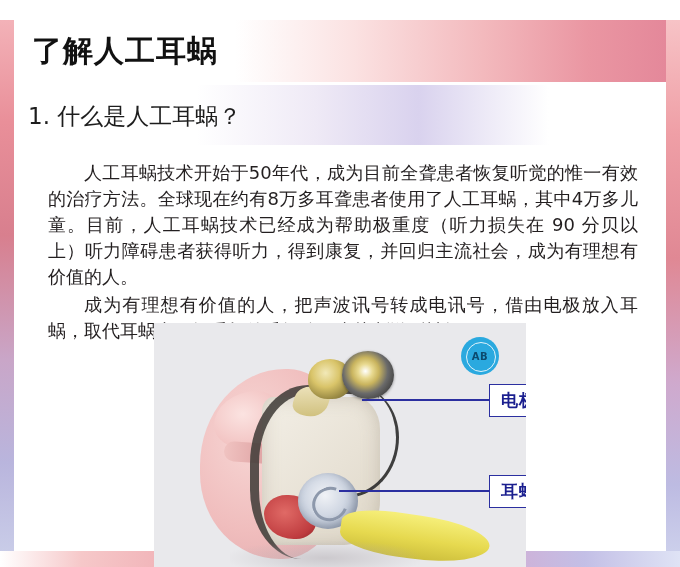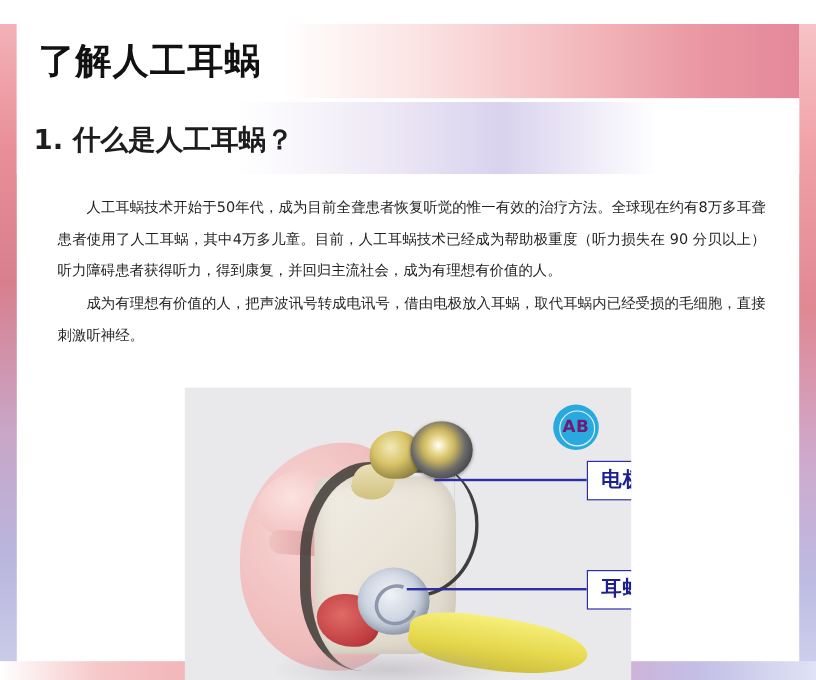--- a/index.html
+++ b/index.html
@@ -87,33 +87,33 @@
     top: 65px;
     width: 652px;
     height: 60px;
     background: linear-gradient(to right, #ffffff 0%, #ffffff 28%, #efeaf6 46%, #d9d2ee 62%, #ffffff 82%, #ffffff 100%);
   }
   .section-title {
     position: absolute;
     left: 14px;
     top: 16px;
     font-size: 23px;
-    font-weight: bold;
+    font-weight: normal;
     color: #1d1d1d;
     white-space: nowrap;
   }
 
   
   .body-text {
     position: absolute;
     left: 48px;
     top: 140px;
     width: 590px;
     color: #231f20;
-    font-size: 12px;
+    font-size: 18px;
     line-height: 26px;
     text-align: justify;
   }
   .body-text p {
     margin: 0 0 2px 0;
     text-indent: 2em;
   }
 
   
   .figure {
@@ -132,22 +132,22 @@
 
   
   .ab-badge {
     position: absolute;
     left: 307px;
     top: 14px;
     width: 38px;
     height: 38px;
     border-radius: 50%;
     background: #2aa9df;
-    color: #701a75;
-    font-size: 14px;
+    color: #0c4a6e;
+    font-size: 10px;
     font-weight: bold;
     display: flex;
     align-items: center;
     justify-content: center;
     letter-spacing: 0.5px;
   }
   .ab-badge .ab-inner {
     position: absolute;
     left: 5px;
     top: 5px;

